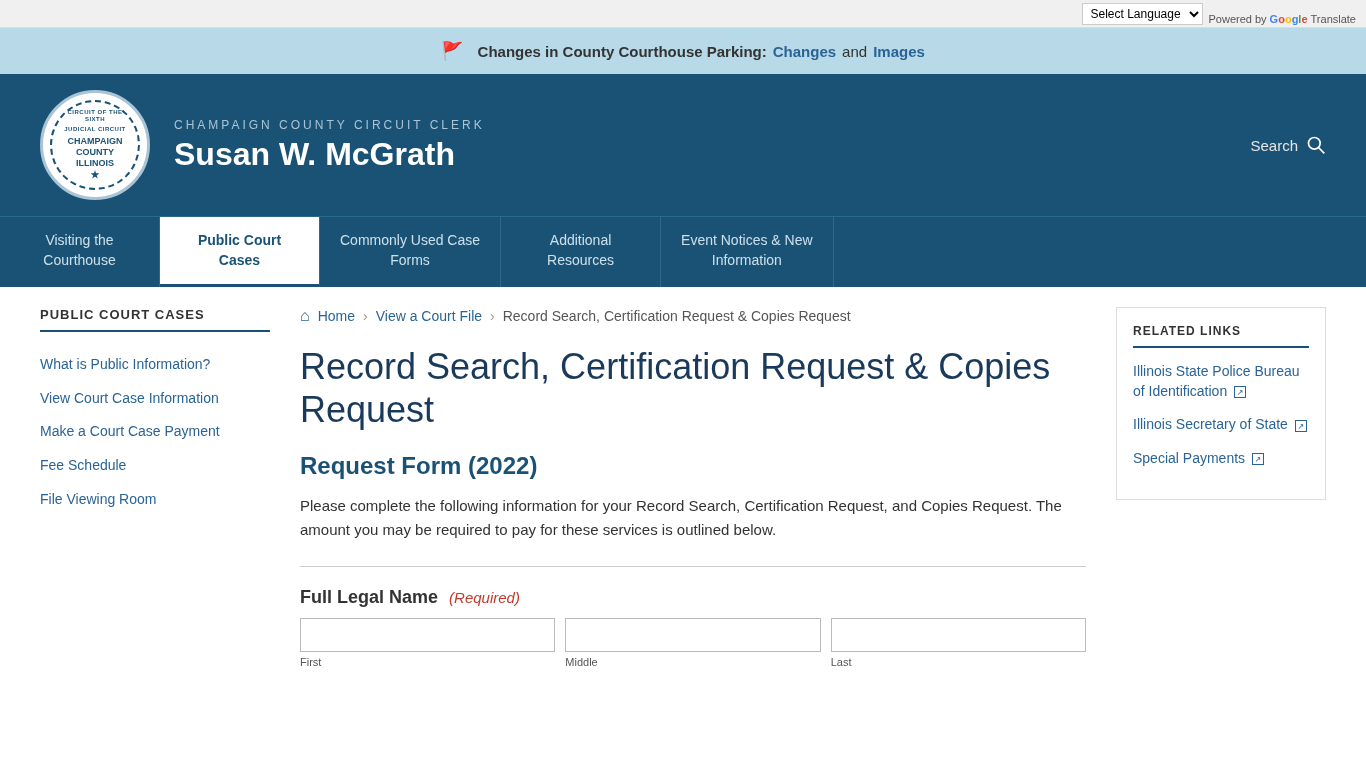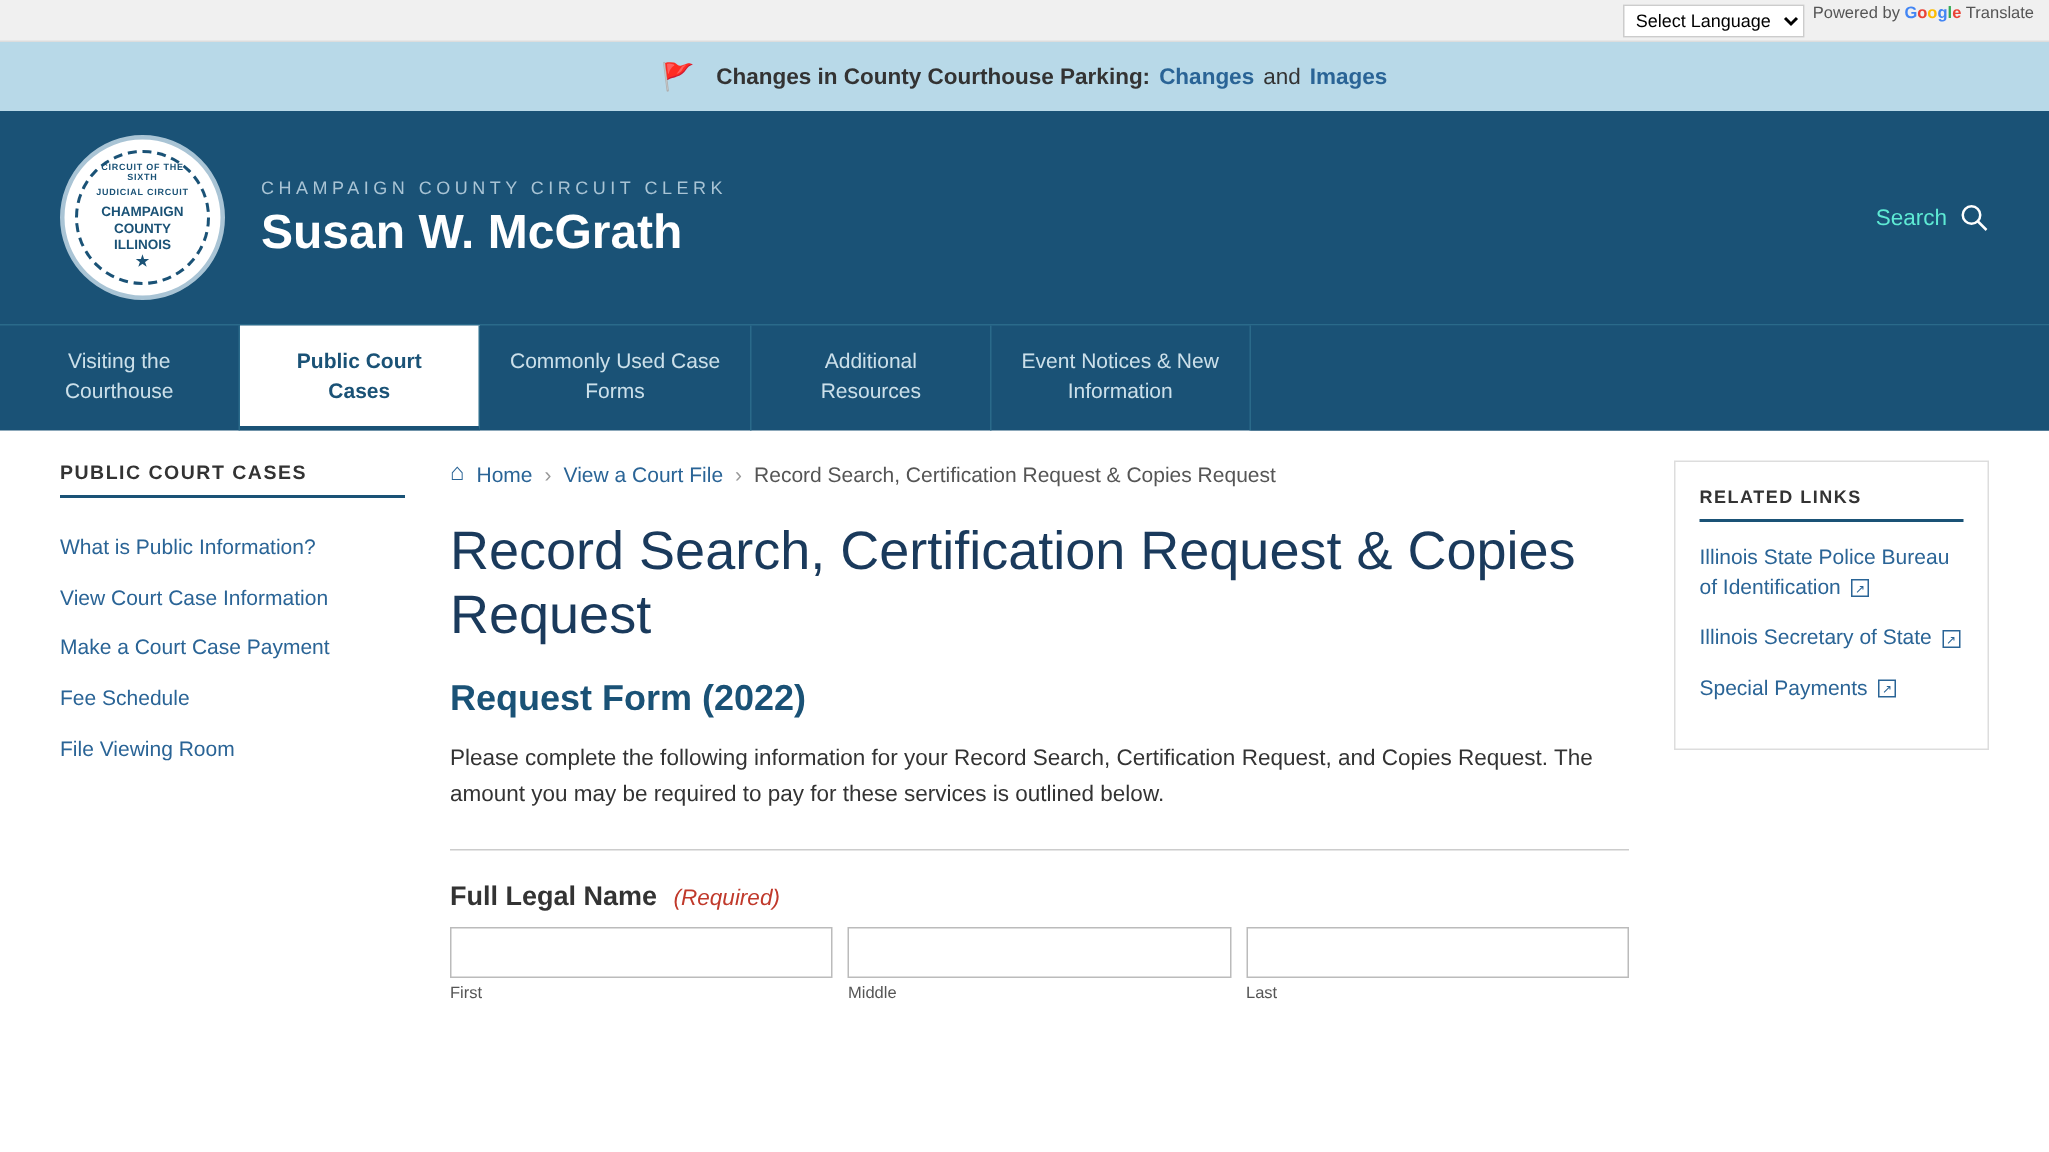--- a/index.html
+++ b/index.html
@@ -10,21 +10,21 @@
       background: #f0f0f0;
       height: 28px;
       display: flex;
       align-items: center;
       justify-content: flex-end;
       padding-right: 10px;
       border-bottom: 1px solid #ddd;
     }
     .translate-widget {
       display: flex;
-      align-items: flex-start;
+      align-items: flex-end;
       gap: 6px;
     }
     .translate-select {
       padding: 2px 4px;
       font-size: 12px;
       border: 1px solid #ccc;
       background: white;
     }
     .powered-by {
       font-size: 11px;
@@ -125,21 +125,21 @@
     }
     .header-text .name {
       font-size: 32px;
       font-weight: bold;
       color: white;
     }
     .header-search {
       display: flex;
       align-items: center;
       gap: 8px;
-      color: #5eead4;
+      color: #e5e5e5;
       cursor: pointer;
     }
     .header-search span { font-size: 15px; }
     .search-icon-svg {
       width: 20px;
       height: 20px;
     }
 
     
     .main-nav {

